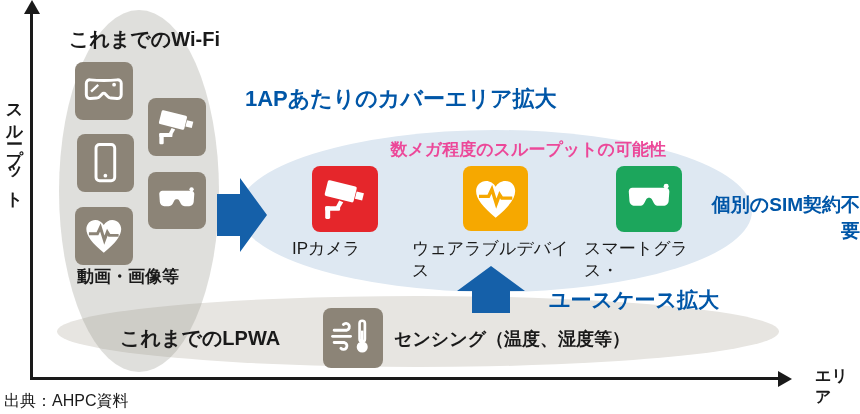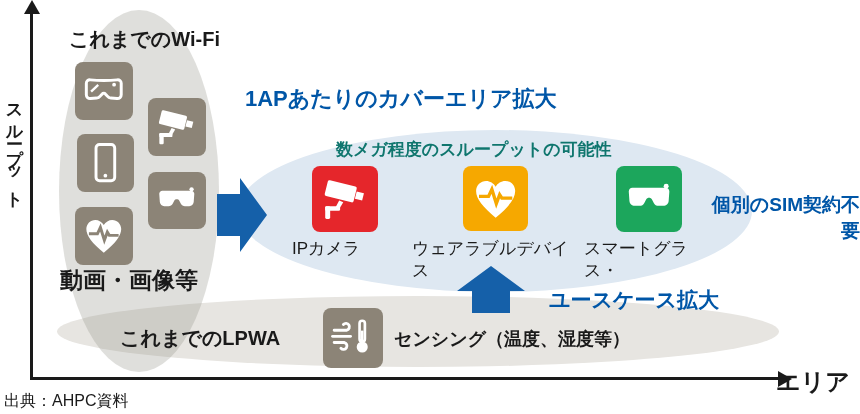--- a/index.html
+++ b/index.html
@@ -17,43 +17,43 @@
 
   
   #y-axis-line{left:30px;top:10px;width:3px;height:370px;background:#1a1a1a;z-index:4;}
   #y-axis-arrowhead{left:24px;top:0;width:0;height:0;border-left:8px solid transparent;
     border-right:8px solid transparent;border-bottom:14px solid #1a1a1a;z-index:4;}
   #x-axis-line{left:30px;top:377px;width:750px;height:3px;background:#1a1a1a;z-index:4;}
   #x-axis-arrowhead{left:778px;top:370.5px;width:0;height:0;border-top:8px solid transparent;
     border-bottom:8px solid transparent;border-left:14px solid #1a1a1a;z-index:4;}
   #y-axis-label{left:3px;top:92px;writing-mode:vertical-rl;text-orientation:upright;
     font-size:17px;font-weight:600;letter-spacing:2px;z-index:4;}
-  #x-axis-label{left:776px;top:366px;font-size:24px;font-weight:600;z-index:4;}
+  #x-axis-label{left:815px;top:366px;font-size:16px;font-weight:600;z-index:4;}
   #source-note{left:4px;top:391px;font-size:16px;z-index:4;}
 
   
   #wifi-title{left:60px;top:26px;width:160px;text-align:right;font-size:20px;font-weight:600;z-index:5;}
-  #wifi-caption{left:60px;top:265px;width:160px;text-align:left;font-size:23px;font-weight:600;z-index:5;}
+  #wifi-caption{left:48px;top:265px;width:160px;text-align:center;font-size:17px;font-weight:600;z-index:5;}
   .tile{border-radius:8px;z-index:5;display:flex;align-items:center;justify-content:center;}
   .tile svg{width:82%;height:82%;display:block;}
   .taupe{background:#8c8477;}
   #tile-vr{left:75px;top:62px;width:58px;height:58px;}
   #tile-cam-gray{left:148px;top:98px;width:58px;height:58px;}
   #tile-phone{left:77px;top:134px;width:57px;height:58px;}
   #tile-glasses-gray{left:148px;top:172px;width:58px;height:57px;}
   #tile-heart-gray{left:75px;top:207px;width:58px;height:58px;}
 
   
   #big-right-arrow{left:217px;top:178px;z-index:6;}
   #up-arrow{left:457px;top:266px;z-index:6;}
 
   
   #coverage-heading{left:245px;top:84px;font-size:22px;font-weight:bold;color:#0056a7;z-index:5;}
-  #throughput-note{left:336px;top:138px;width:330px;text-align:left;font-size:17px;
-    font-weight:bold;color:#0f766e;z-index:5;}
+  #throughput-note{left:336px;top:138px;width:330px;text-align:right;font-size:17px;
+    font-weight:bold;color:#ec4899;z-index:5;}
   #sim-note{left:694px;top:192px;font-size:19px;font-weight:bold;color:#0056a7;z-index:5;text-align:right;}
   #usecase-heading{left:549px;top:286px;font-size:21px;font-weight:bold;color:#0056a7;z-index:7;}
 
   
   #tile-ipcam{left:312px;top:166px;width:66px;height:66px;background:#e5262b;}
   #tile-wearable{left:463px;top:166px;width:65px;height:65px;background:#f6a800;}
   #tile-smartglass{left:616px;top:166px;width:66px;height:66px;background:#1ca65c;}
   .dev-label{font-size:17px;text-align:left;z-index:5;line-height:22px;}
   #label-ipcam{left:292px;top:238px;width:106px;}
   #label-wearable{left:412px;top:238px;width:168px;}

